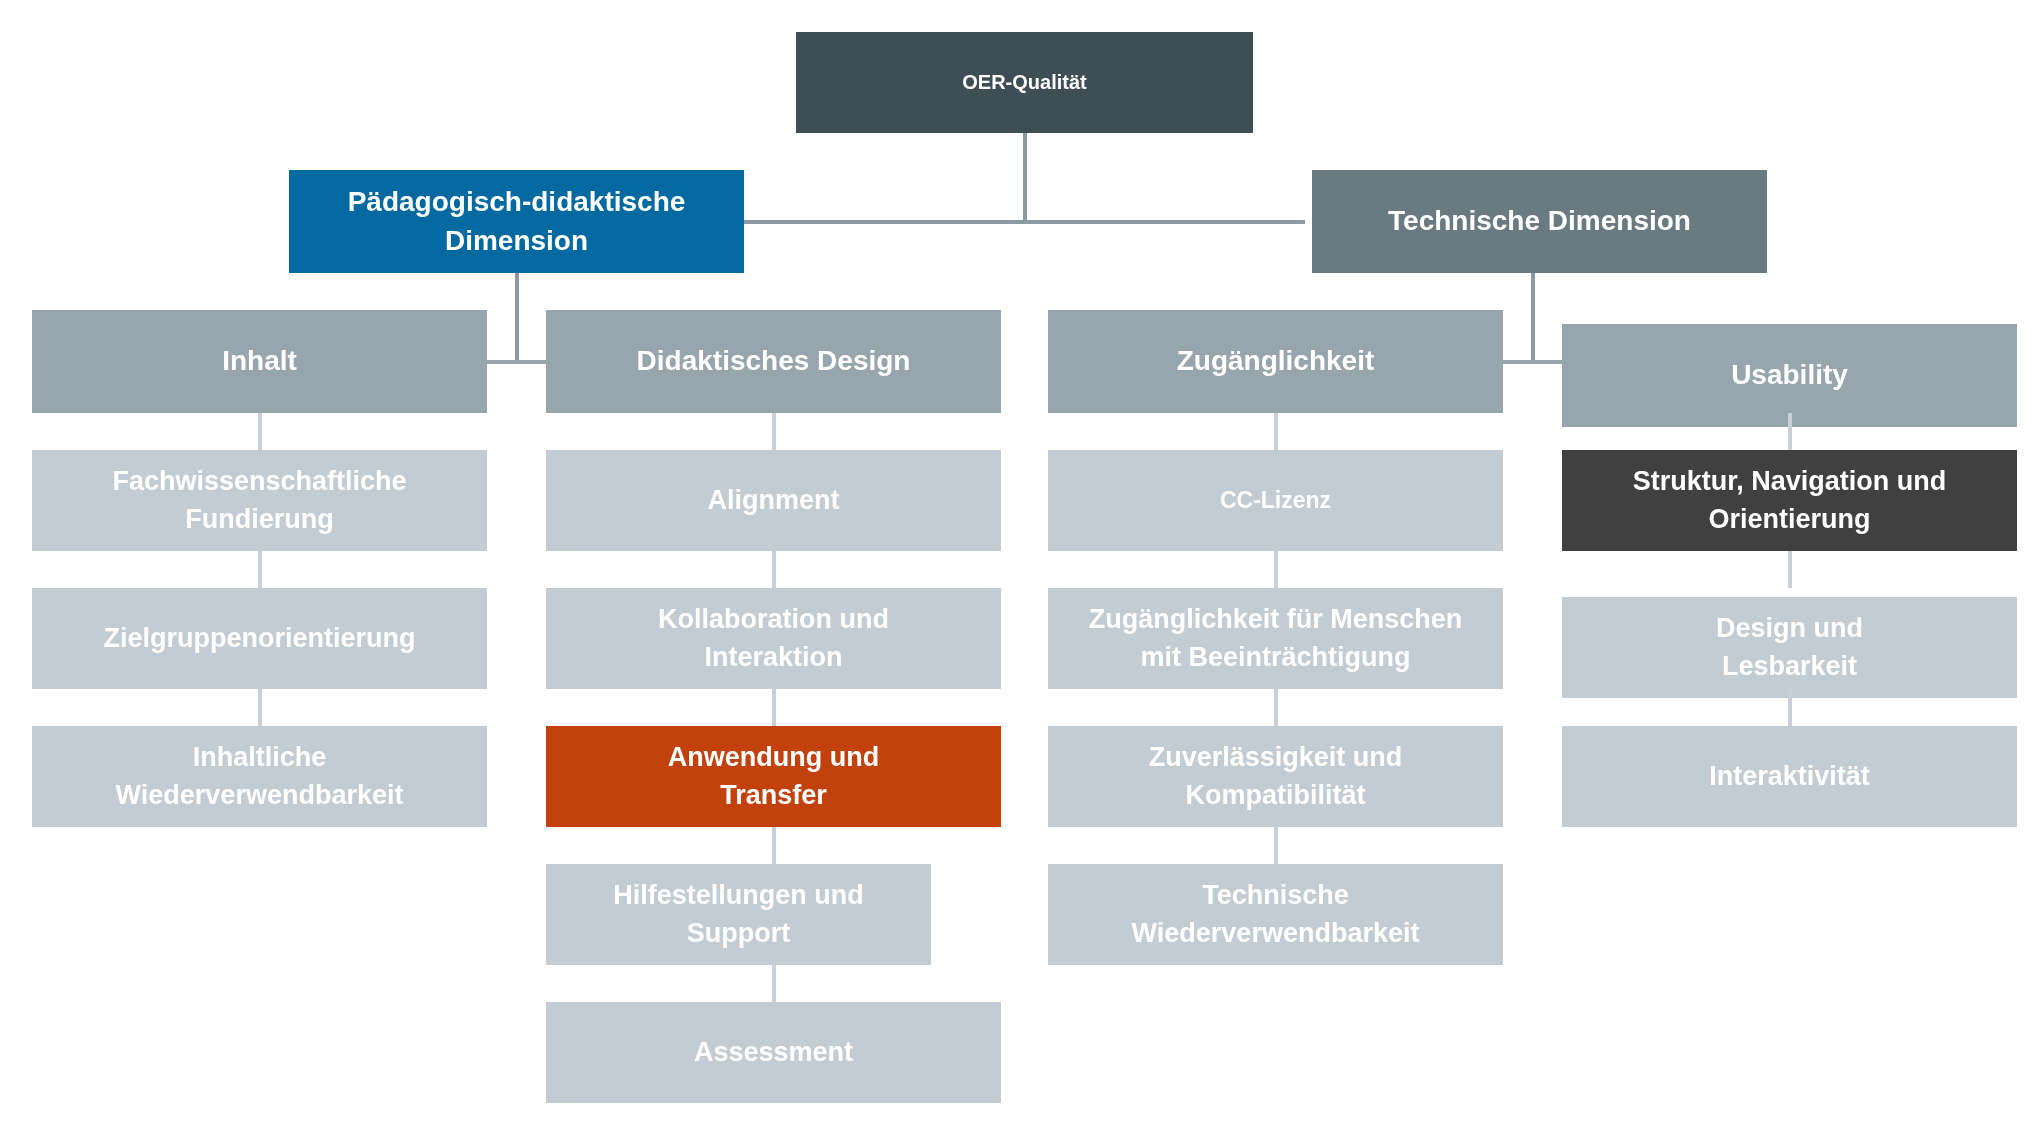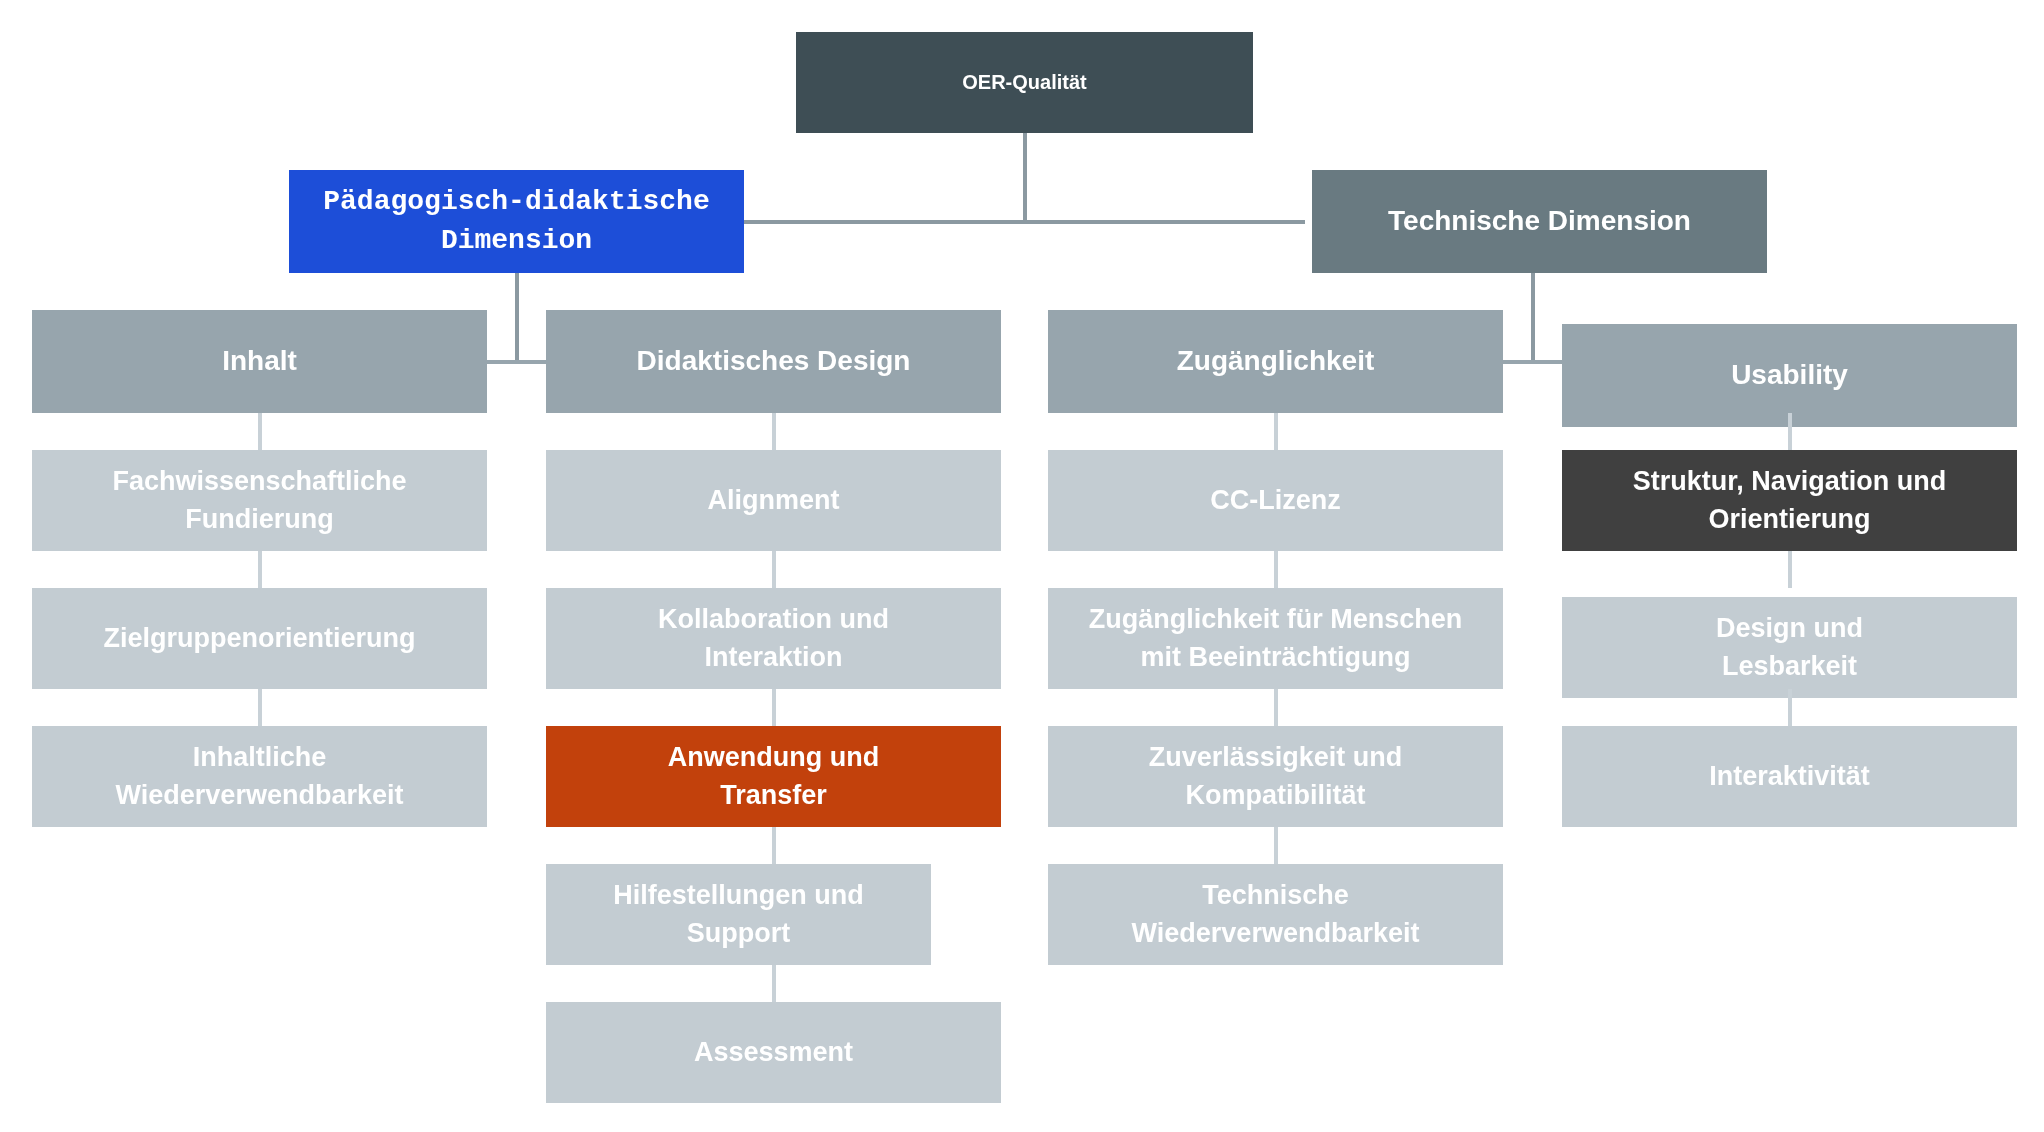--- a/index.html
+++ b/index.html
@@ -28,21 +28,21 @@
   .root-box { left: 796px; top: 32px; width: 457px; height: 101px; background: #3e4e55; font-size: 20px; }
 </style>
 </head>
 <body>
 
 <div id="canvas">
   <div class="box root-box">OER-Qualität</div>
 
 <div class="line" style="left: 1022.5px; top: 133px; width: 4px; height: 90.5px; background: rgb(139, 153, 161);"></div>
     <div class="line" style="left: 744px; top: 219.5px; width: 561px; height: 4px; background: rgb(139, 153, 161);"></div>
-    <div class="box" style="left: 289px; top: 170px; width: 455px; height: 103px; background: #1d4ed8; font-size: 28px; font-family: Liberation Mono, monospace;">Pädagogisch-didaktische
+    <div class="box" style="left: 289px; top: 170px; width: 455px; height: 103px; background: #0369a1; font-size: 28px;">Pädagogisch-didaktische
 Dimension</div>
     <div class="line" style="left: 514.5px; top: 273px; width: 4px; height: 88.5px; background: rgb(139, 153, 161);"></div>
     <div class="line" style="left: 487px; top: 359.5px; width: 59px; height: 4px; background: rgb(151, 165, 173);"></div>
     <div class="box" style="left: 32px; top: 310px; width: 455px; height: 103px; background: rgb(151, 165, 173); font-size: 28px;">Inhalt</div>
     <div class="line" style="left: 257.5px; top: 413px; width: 4px; height: 37px; background: rgb(200, 209, 215);"></div>
     <div class="box" style="left: 32px; top: 450px; width: 455px; height: 101px; background: rgb(195, 204, 210); font-size: 27px;">Fachwissenschaftliche
 Fundierung</div>
     <div class="line" style="left: 257.5px; top: 551px; width: 4px; height: 37px; background: rgb(200, 209, 215);"></div>
     <div class="box" style="left: 32px; top: 588px; width: 455px; height: 101px; background: rgb(195, 204, 210); font-size: 27px;">Zielgruppenorientierung</div>
     <div class="line" style="left: 257.5px; top: 689px; width: 4px; height: 37px; background: rgb(200, 209, 215);"></div>
@@ -60,21 +60,21 @@
     <div class="line" style="left: 771.5px; top: 827px; width: 4px; height: 37px; background: rgb(200, 209, 215);"></div>
     <div class="box" style="left: 546px; top: 864px; width: 385px; height: 101px; background: rgb(195, 204, 210); font-size: 27px;">Hilfestellungen und
 Support</div>
     <div class="line" style="left: 771.5px; top: 965px; width: 4px; height: 37px; background: rgb(200, 209, 215);"></div>
     <div class="box" style="left: 546px; top: 1002px; width: 455px; height: 101px; background: rgb(195, 204, 210); font-size: 27px;">Assessment</div>
     <div class="box" style="left: 1305px; top: 170px; width: 455px; height: 103px; background: rgb(105, 122, 129); font-size: 28px; margin-left: 7px;">Technische Dimension</div>
     <div class="line" style="left: 1530.5px; top: 273px; width: 4px; height: 88.5px; background: rgb(139, 153, 161);"></div>
     <div class="line" style="left: 1503px; top: 359.5px; width: 59px; height: 4px; background: rgb(151, 165, 173);"></div>
     <div class="box" style="left: 1048px; top: 310px; width: 455px; height: 103px; background: rgb(151, 165, 173); font-size: 28px;">Zugänglichkeit</div>
     <div class="line" style="left: 1273.5px; top: 413px; width: 4px; height: 37px; background: rgb(200, 209, 215);"></div>
-    <div class="box" style="left: 1048px; top: 450px; width: 455px; height: 101px; background: rgb(195, 204, 210); font-size: 27px;">CC-Lizenz</div>
+    <div class="box" style="left: 1048px; top: 450px; width: 455px; height: 101px; background: rgb(195, 204, 210); font-size: 23px;">CC-Lizenz</div>
     <div class="line" style="left: 1273.5px; top: 551px; width: 4px; height: 37px; background: rgb(200, 209, 215);"></div>
     <div class="box" style="left: 1048px; top: 588px; width: 455px; height: 101px; background: rgb(195, 204, 210); font-size: 27px;">Zugänglichkeit für Menschen
 mit Beeinträchtigung</div>
     <div class="line" style="left: 1273.5px; top: 689px; width: 4px; height: 37px; background: rgb(200, 209, 215);"></div>
     <div class="box" style="left: 1048px; top: 726px; width: 455px; height: 101px; background: rgb(195, 204, 210); font-size: 27px;">Zuverlässigkeit und
 Kompatibilität</div>
     <div class="line" style="left: 1273.5px; top: 827px; width: 4px; height: 37px; background: rgb(200, 209, 215);"></div>
     <div class="box" style="left: 1048px; top: 864px; width: 455px; height: 101px; background: rgb(195, 204, 210); font-size: 27px;">Technische
 Wiederverwendbarkeit</div>
     <div class="box" style="left: 1562px; top: 324px; width: 455px; height: 103px; background: rgb(151, 165, 173); font-size: 28px;">Usability</div>

